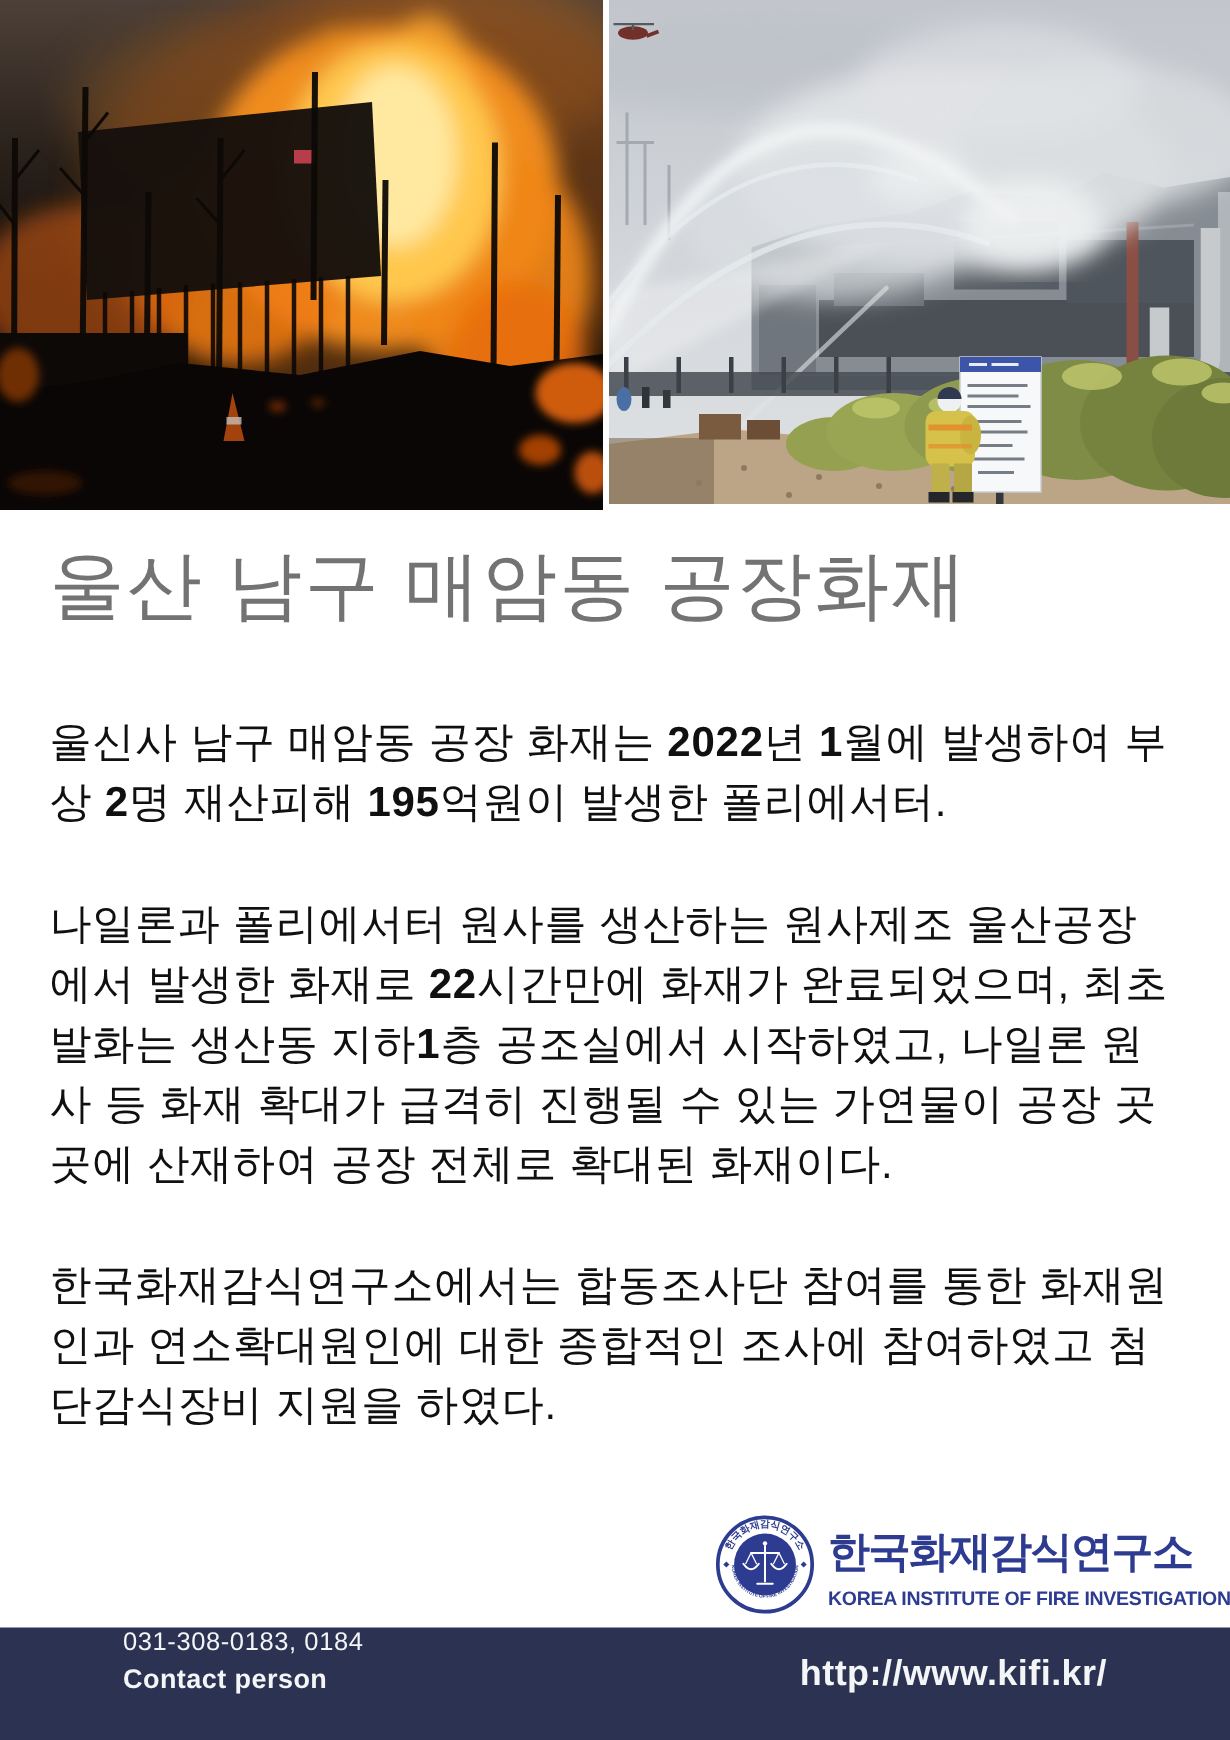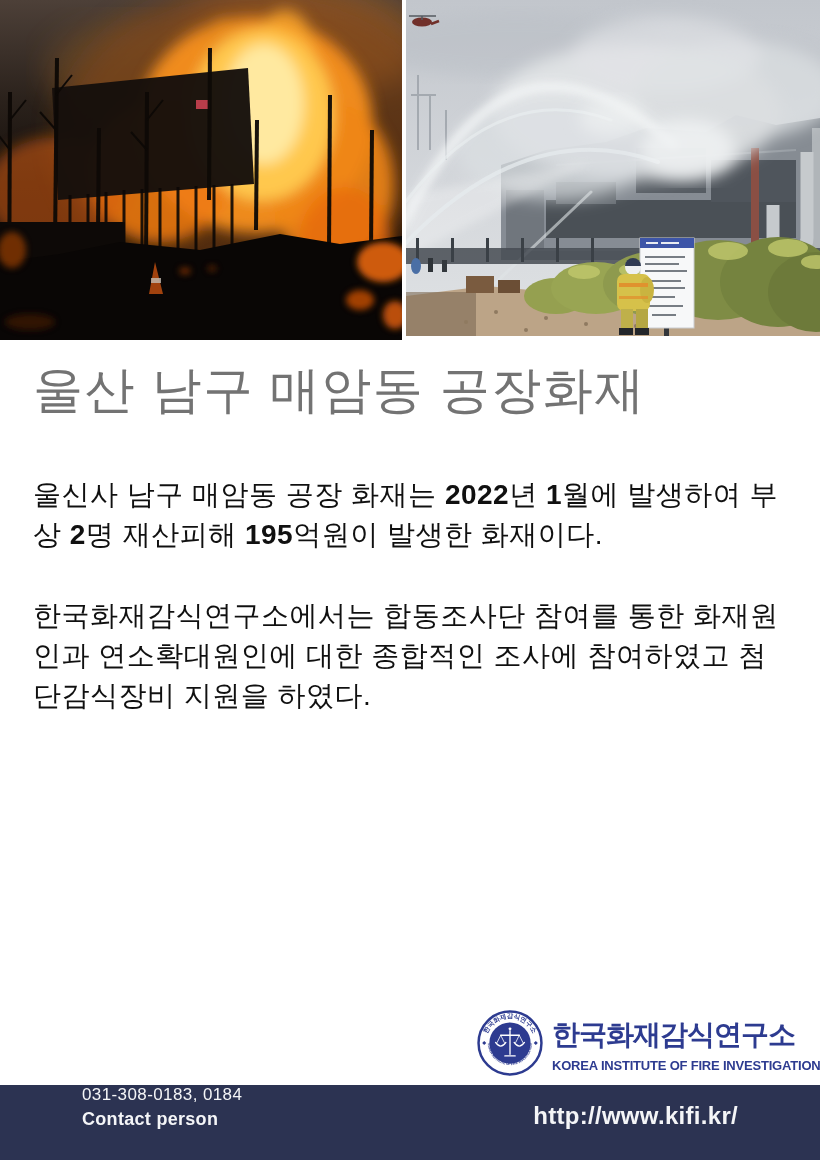--- a/index.html
+++ b/index.html
@@ -285,21 +285,22 @@
           <line x1="16" y1="16" x2="16" y2="20" stroke="#555a60" stroke-width="1.5"></line>
           <line x1="25" y1="24" x2="33" y2="21" stroke="#71302a" stroke-width="2.5"></line>
         </g>
       </svg>
     </div>
   </div>
 
   <h1 class="title">울산 남구 매암동 공장화재</h1>
 
   <div class="paragraphs">
-    <p><span>울신사 남구 매암동 공장 화재는 </span><span class="b">2022</span><span>년 </span><span class="b">1</span><span>월에 발생하여 부상 </span><span class="b">2</span><span>명 재산피해 </span><span class="b">195</span><span>억원이 발생한 화재이다.</span></p>
+    <p><span>울신사 남구 매암동 공장 화재는 </span><span class="b">2022</span><span>년 </span><span class="b">1</span><span>월에 발생하여 부상 </span><span class="b">2</span><span>명 재산피해 </span><span class="b">195</span><span>억원이 발생한 폴리에서터.</span></p>
+    <p><span>나일론과 폴리에서터 원사를 생산하는 원사제조 울산공장에서 발생한 화재로 </span><span class="b">22</span><span>시간만에 화재가 완료되었으며, 최초 발화는 생산동 지하</span><span class="b">1</span><span>층 공조실에서 시작하였고, 나일론 원사 등 화재 확대가 급격히 진행될 수 있는 가연물이 공장 곳곳에 산재하여 공장 전체로 확대된 화재이다.</span></p>
     <p><span>한국화재감식연구소에서는 합동조사단 참여를 통한 화재원인과 연소확대원인에 대한 종합적인 조사에 참여하였고 첨단감식장비 지원을 하였다.</span></p>
   </div>
 
   <div class="logo-row">
     <svg width="66" height="66" viewBox="0 0 64 64">
       <defs>
         <path id="sealTopArc" d="M8,32 A24,24 0 0 1 56,32" fill="none"></path>
         <path id="sealBotArc" d="M10.5,32 A21.5,21.5 0 0 0 53.5,32" fill="none"></path>
       </defs>
       <circle cx="32" cy="32" r="30.5" fill="#ffffff" stroke="#2d3b90" stroke-width="2.4"></circle>

